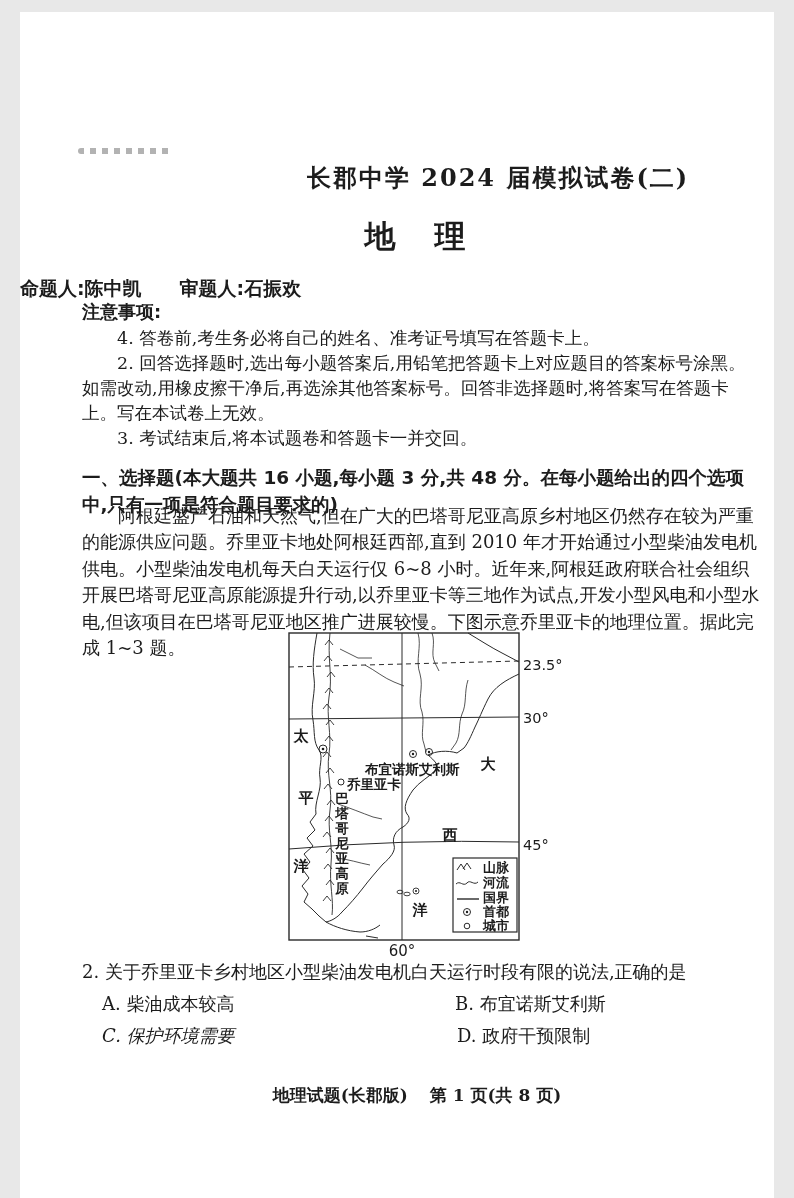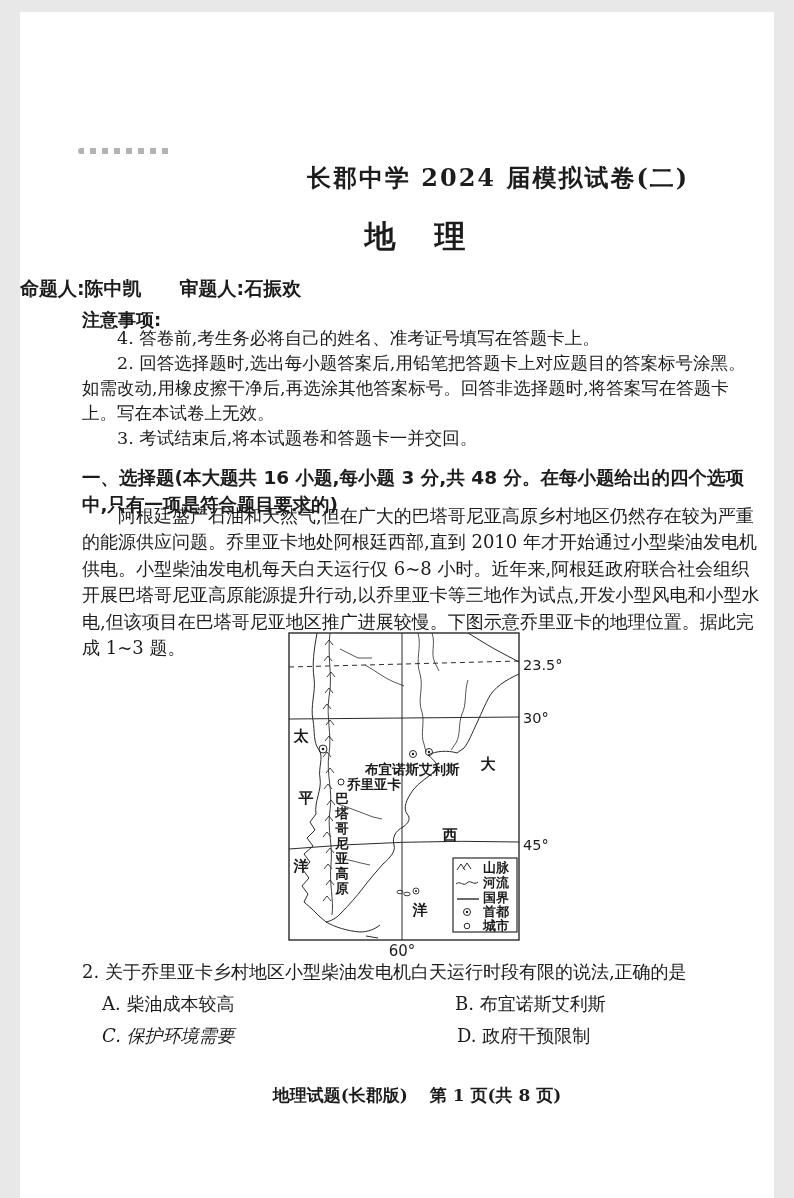--- a/index.html
+++ b/index.html
@@ -8,21 +8,21 @@
   .abs{position:absolute;}
   .serif{font-family:"DejaVu Serif","Liberation Serif",serif;}
   .artifact{left:58px;top:136px;width:96px;height:6px;opacity:.45;
     background:repeating-linear-gradient(90deg,#555 0 6px,transparent 6px 12px);
     border-radius:3px;}
   .title{left:0;top:150px;width:794px;text-align:center;font-size:24px;font-weight:600;
     letter-spacing:2px;transform:translateX(81px);font-family:"DejaVu Serif","Liberation Serif",serif;}
   .subject{left:0;top:204px;width:794px;text-align:center;font-size:31px;font-weight:700;letter-spacing:4px;}
   .setters{left:0;top:264px;width:794px;display:flex;justify-content:flex-start;gap:38px;
     font-size:19px;font-weight:700;}
-  .notice-head{left:62px;top:296px;font-size:18px;font-weight:700;}
+  .notice-head{left:62px;top:288px;font-size:18px;font-weight:700;}
   .notice-body{left:62px;top:314px;width:674px;font-size:17.5px;line-height:25px;}
   .notice-body p{margin:0;text-indent:2em;}
   .sec-head{left:62px;top:452px;width:678px;font-size:18.5px;line-height:27px;font-weight:700;}
   .passage{left:62px;top:491px;width:678px;font-size:18px;line-height:26.4px;text-indent:2em;}
   .mapwrap{left:255px;top:608px;width:300px;height:352px;}
   .q-stem{left:62px;top:948px;width:678px;font-size:18px;}
   .opt{font-size:18px;}
   .optA{left:82px;top:980px;} .optB{left:435px;top:980px;}
   .optC{left:82px;top:1012px;font-style:italic;} .optD{left:437px;top:1012px;}
   .footer{left:0;top:1072px;width:794px;text-align:center;font-size:17px;font-weight:700;}

